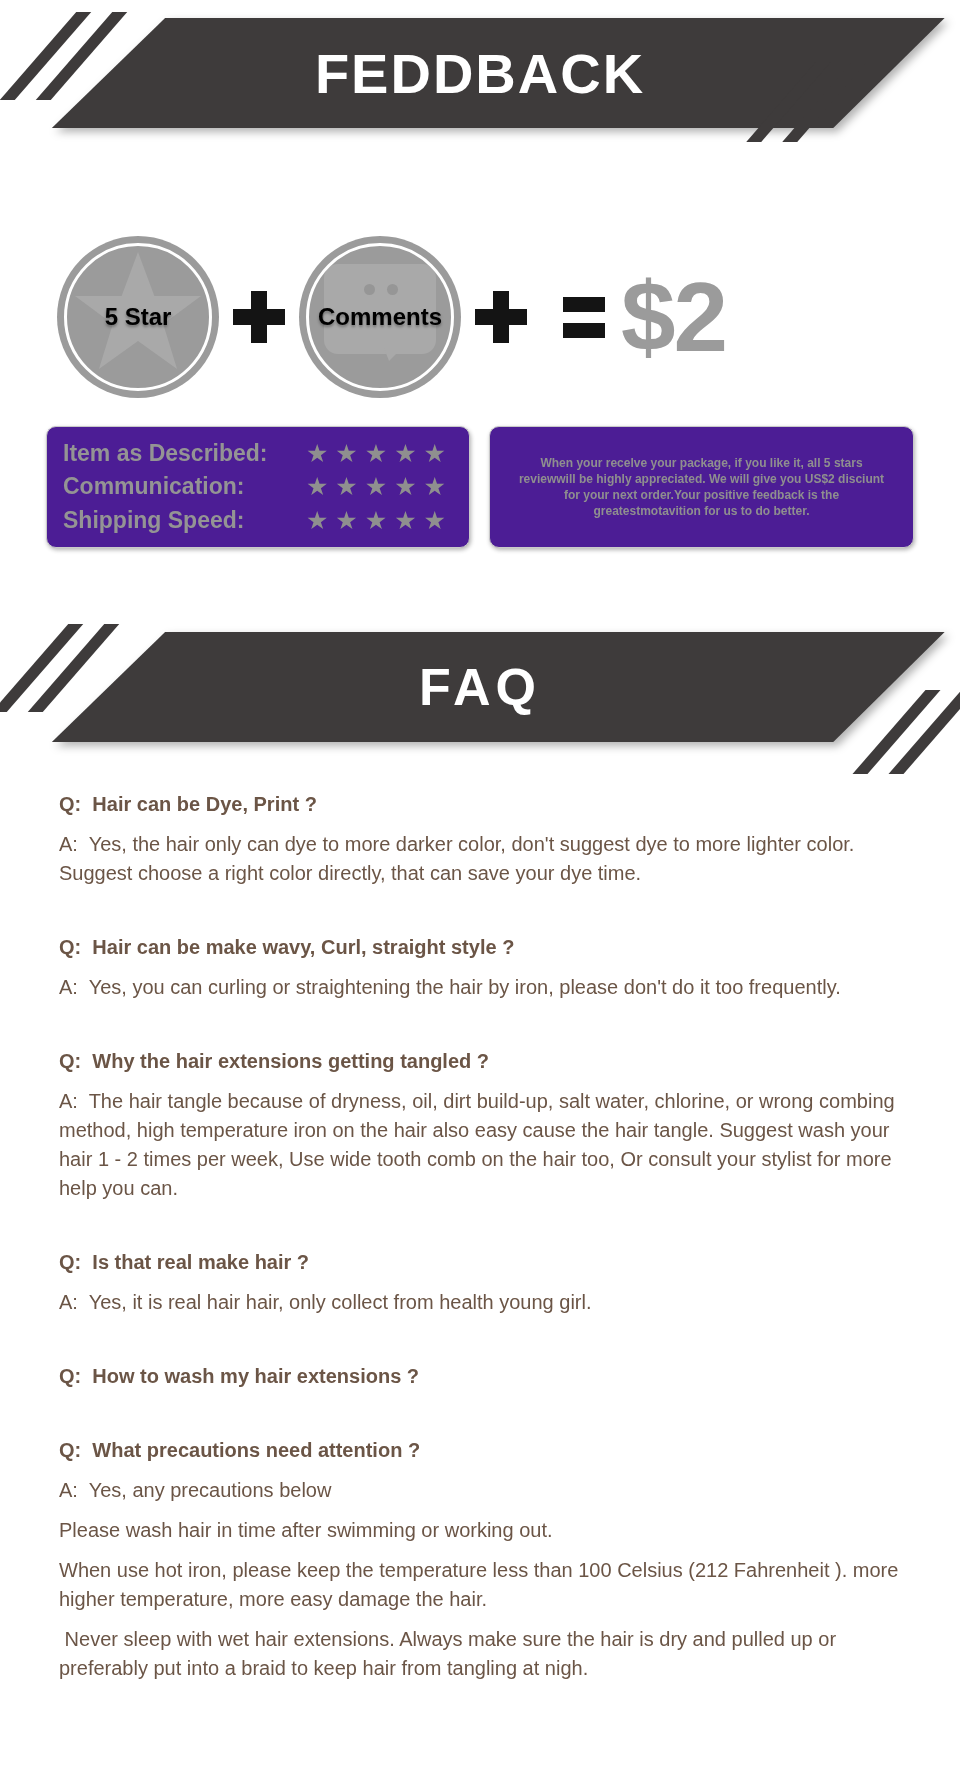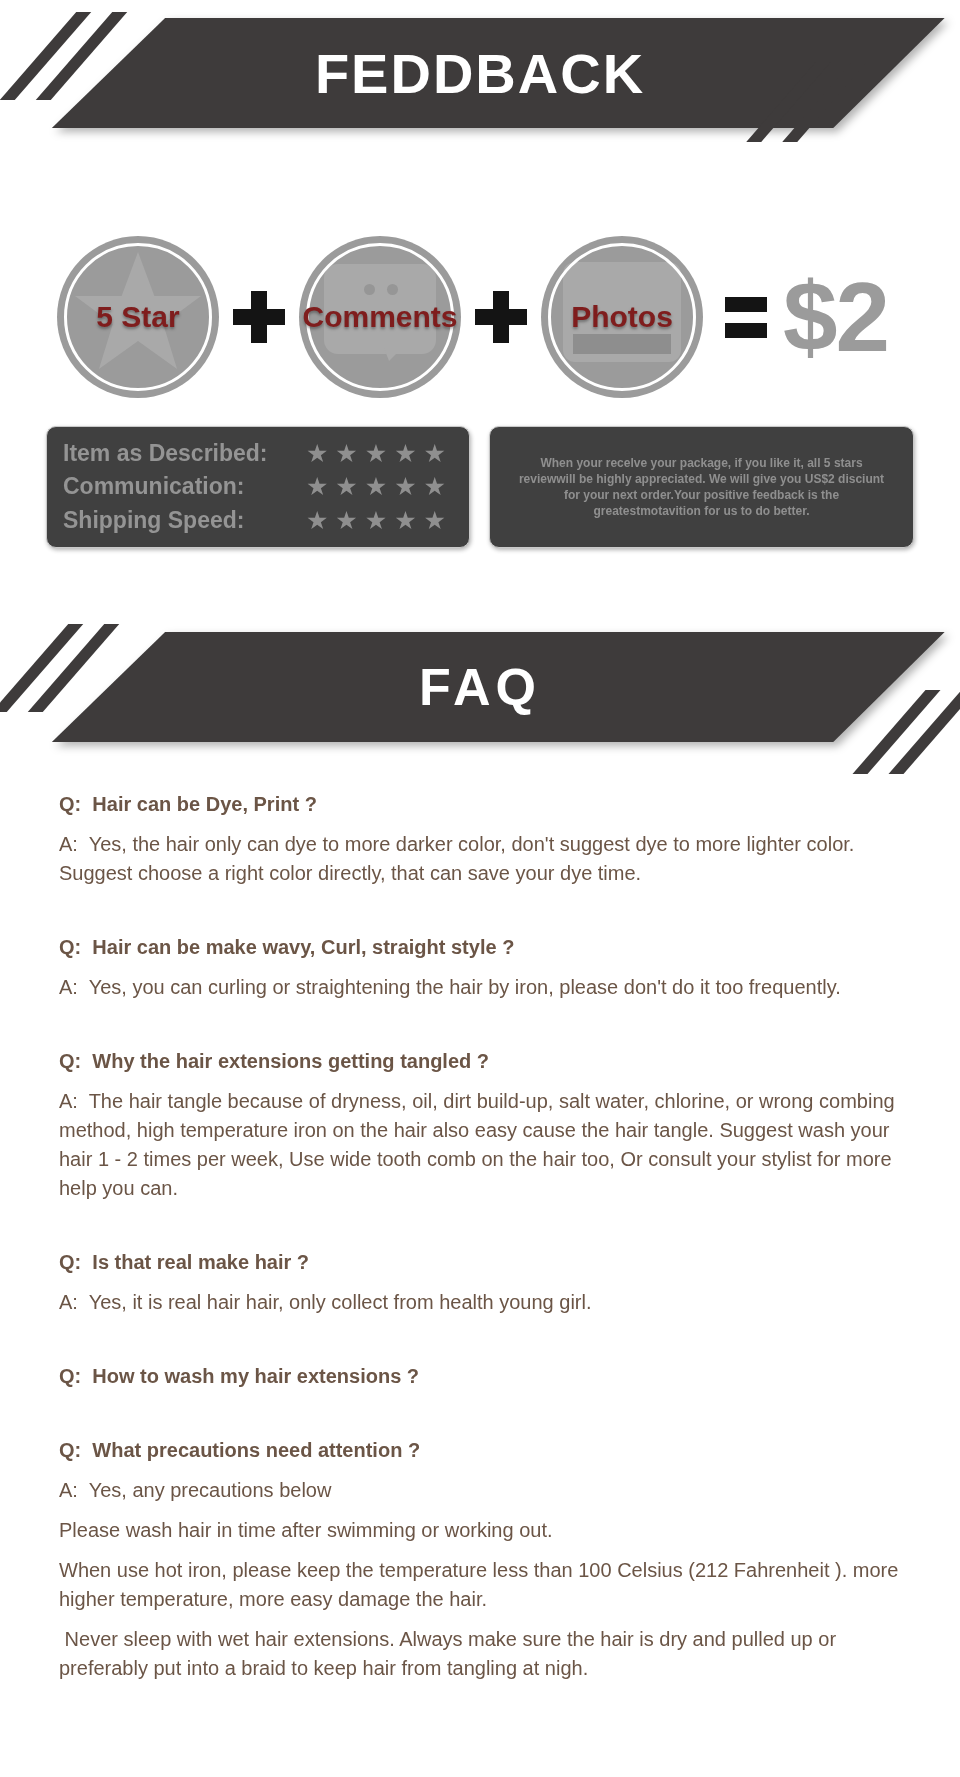--- a/index.html
+++ b/index.html
@@ -60,37 +60,37 @@
     background:#969696;box-shadow:23px 0 0 #969696;
   }
   .icon.bubble::after{
     content:"";position:absolute;left:60px;bottom:-20px;
     border:13px solid transparent;border-top-color:var(--icon-light);border-left-width:5px;
   }
   .icon.photo{left:22px;top:26px;width:118px;height:100px;background:var(--icon-light);border-radius:12px;}
   .icon.photo::after{content:"";position:absolute;left:10px;right:10px;bottom:8px;height:20px;background:#8e8e8e;}
   .circle-label{
     position:absolute;inset:0;display:flex;align-items:center;justify-content:center;
-    color:#7f1d1d;font-weight:bold;font-size:30px;white-space:nowrap;
+    color:#000000;font-weight:bold;font-size:24px;white-space:nowrap;
     text-shadow:0 2px 3px rgba(0,0,0,0.35);
   }
   .plus{position:relative;width:52px;height:52px;margin:0 14px;flex:0 0 auto;}
   .plus::before{content:"";position:absolute;left:0;top:18px;width:52px;height:16px;background:var(--ink);}
   .plus::after{content:"";position:absolute;left:18px;top:0;width:16px;height:52px;background:var(--ink);}
   .equals{display:flex;flex-direction:column;gap:11px;margin-left:22px;flex:0 0 auto;}
   .equals span{display:block;width:42px;height:15px;background:var(--ink);}
   .money{
     margin-left:16px;font-size:98px;line-height:1;font-weight:bold;
     color:var(--circle);letter-spacing:-2px;
   }
 
   
   .boxes{display:flex;gap:19px;padding:0 46px;margin-top:26px;}
   .card{
-    background:#404040;border:1px solid var(--box-border);border-radius:10px;
+    background:#4c1d95;border:1px solid var(--box-border);border-radius:10px;
     box-shadow:1px 2px 4px rgba(0,0,0,0.30);height:122px;
   }
   .rating-box{width:424px;padding:10px 16px;display:flex;flex-direction:column;justify-content:space-around;}
   .rating-row{display:flex;justify-content:space-between;align-items:center;}
   .rating-label{font-size:23px;font-weight:bold;color:var(--gray-text);}
   .rating-stars{font-size:25px;color:var(--star);letter-spacing:7px;white-space:nowrap;}
   .notice-box{flex:1;display:flex;align-items:center;justify-content:center;padding:8px 22px;}
   .notice-box p{margin:0;text-align:center;font-size:12px;font-weight:bold;color:var(--star);line-height:1.35;}
 
   
@@ -123,25 +123,20 @@
     <div class="ring"></div>
     <span class="circle-label">5 Star</span>
   </div>
   <div class="plus"></div>
   <div class="circle">
     <div class="icon bubble"></div>
     <div class="ring"></div>
     <span class="circle-label">Comments</span>
   </div>
   <div class="plus"></div>
-  <div class="circle">
-    <div class="icon photo"></div>
-    <div class="ring"></div>
-    <span class="circle-label">Photos</span>
-  </div>
   <div class="equals">
       <span></span>
       <span></span>
     </div>
   <div class="money">$2</div>
 </section>
 
 <section class="boxes">
   <div class="card rating-box">
     <div class="rating-row">

